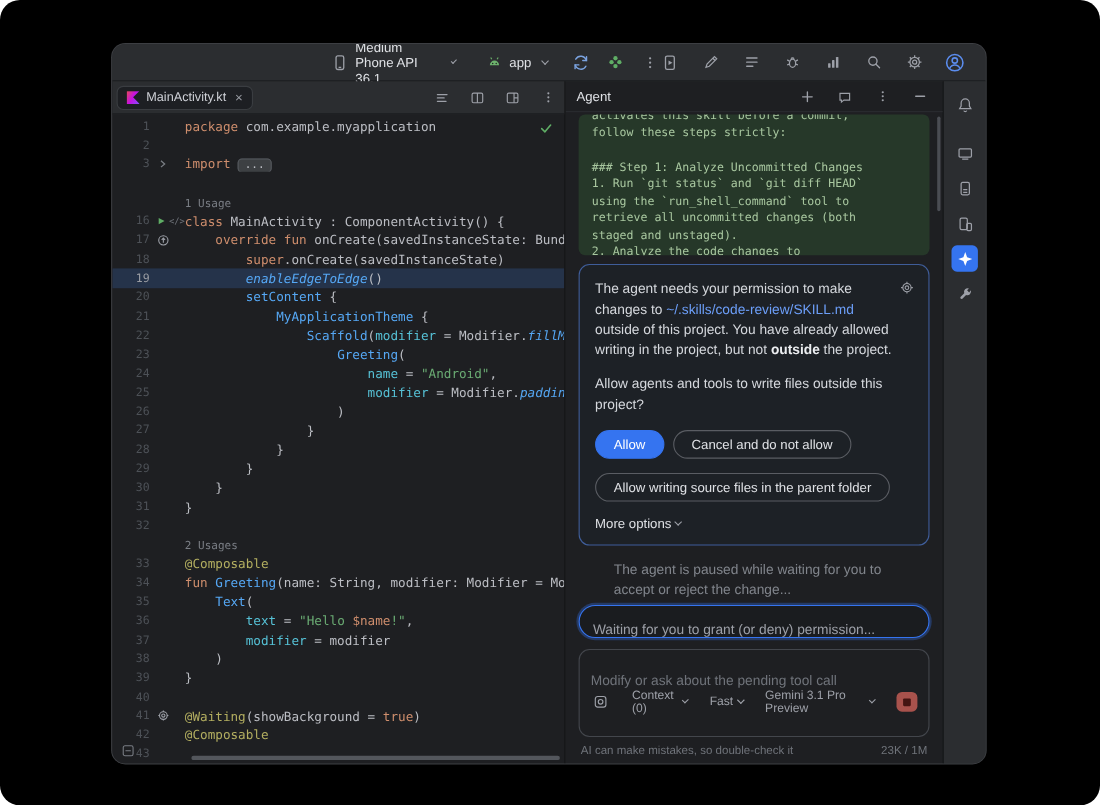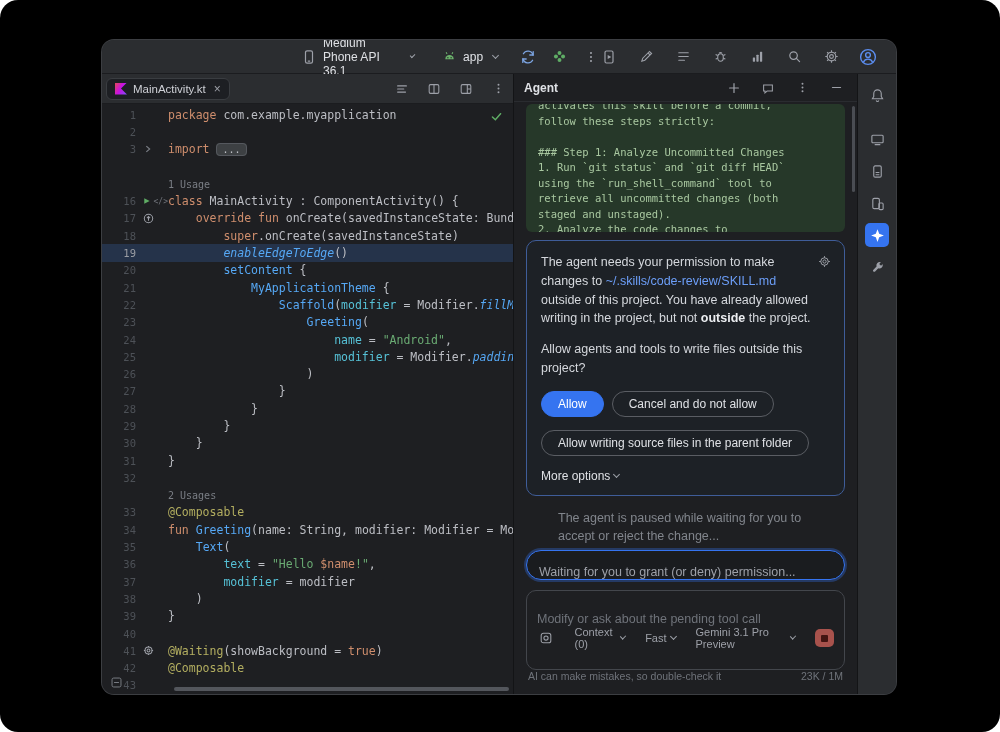--- a/index.html
+++ b/index.html
@@ -53,21 +53,21 @@
   .chip-fold{background:#3d4043;border:1px solid #55585e;border-radius:4px;color:#bcbec4;
     padding:0 5px;font-size:10px}
   .inspect-check{position:absolute;top:6px;right:10px}
   .h-scroll{position:absolute;left:72px;bottom:3px;width:335px;height:4px;background:#53565c;border-radius:2px}
   .bl-icon{position:absolute;left:8px;bottom:5px}
 
   
   .agent-col{flex:1;display:flex;flex-direction:column;background:#1e1f22;border-right:1px solid #131416}
   .agent-header{height:28px;display:flex;align-items:center;padding:0 10px;gap:12px;
     border-bottom:1px solid #2a2c30}
-  .agent-title{font-size:12px;font-weight:bold;color:#dfe1e5;flex:1}
+  .agent-title{font-size:12px;font-weight:normal;color:#dfe1e5;flex:1}
   .chat{flex:1;overflow:hidden;padding:2px 12px 0;position:relative}
   .chat-scrollbar{position:absolute;right:2px;top:4px;width:3px;height:86px;background:#4a4d53;border-radius:2px}
 
   .msg-block{background:#263829;border-radius:6px;height:128px;overflow:hidden;
     padding:0 12px;margin-bottom:8px}
   .msg-block pre{margin-top:-6px;font-family:"DejaVu Sans Mono",monospace;font-size:10.5px;
     line-height:15.5px;color:#a9c8a0;white-space:pre-wrap}
 
   .card{position:relative;border:1px solid #3f5d99;border-radius:10px;background:#1d2126;
     padding:12px 14px;color:#d5d8dd}
@@ -91,21 +91,21 @@
 
   .compose{margin:0 12px;border:1px solid #43464c;border-radius:10px;height:80px;
     padding:8px 10px 6px;display:flex;flex-direction:column;justify-content:center}
   .compose .ph{color:#6f737a;font-size:12.5px}
   .compose-controls{display:flex;align-items:center;gap:20px;color:#9da0a8;font-size:11px}
   .drop{display:flex;align-items:center}
   .stop-btn{margin-left:auto;width:24px;height:18px;background:#a8524c;border-radius:5px;
     display:flex;align-items:center;justify-content:center}
   .stop-btn .sq{width:7px;height:7px;background:#441512;border-radius:1px}
 
-  .agent-footer{height:24px;display:flex;align-items:flex-start;justify-content:space-between;
+  .agent-footer{height:24px;display:flex;align-items:center;justify-content:space-between;
     padding:0 14px;font-size:10.5px;color:#6f737a}
 
   
   .right-strip{width:38px;background:#2b2d30;display:flex;flex-direction:column;align-items:center;
     padding-top:9px}
   .strip-btn{width:24px;height:24px;display:flex;align-items:center;justify-content:center;
     border-radius:5px;margin-bottom:8px}
   .strip-gap{height:12px}
   .strip-btn.selected{background:#3574f0}
 </style>

